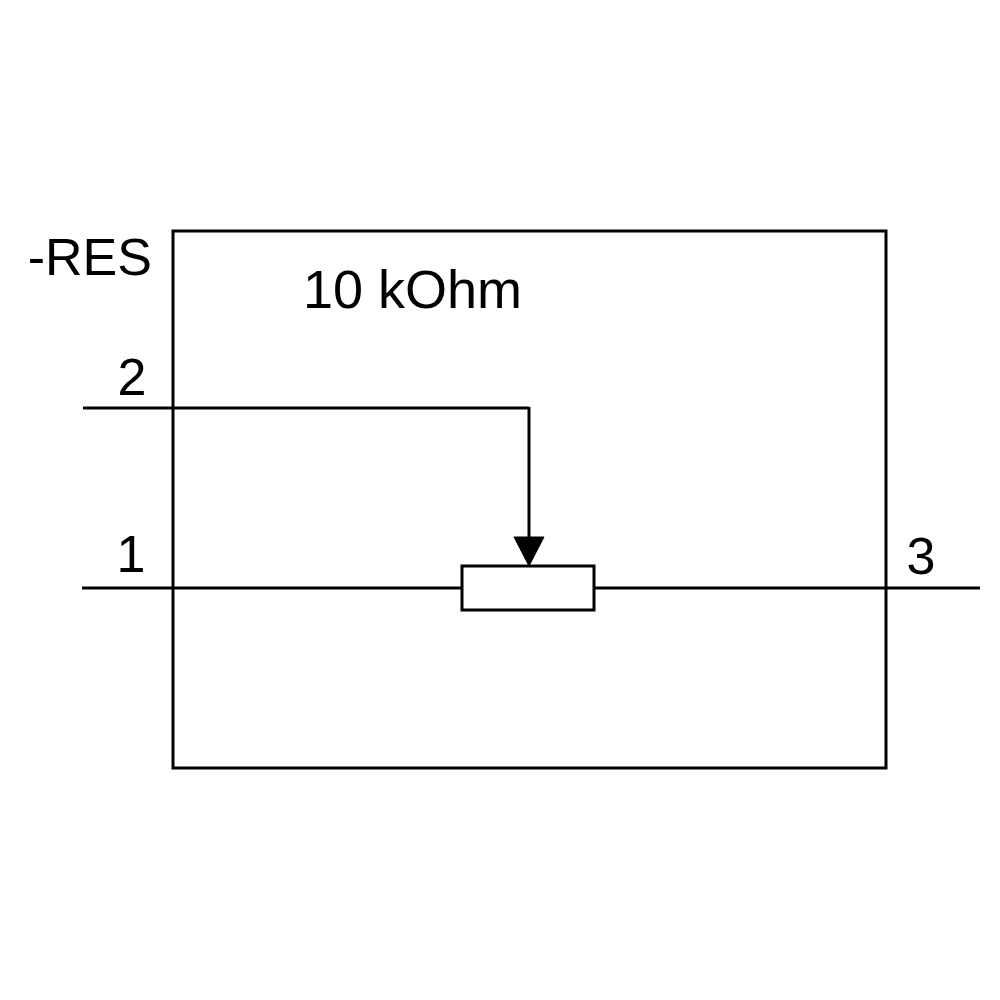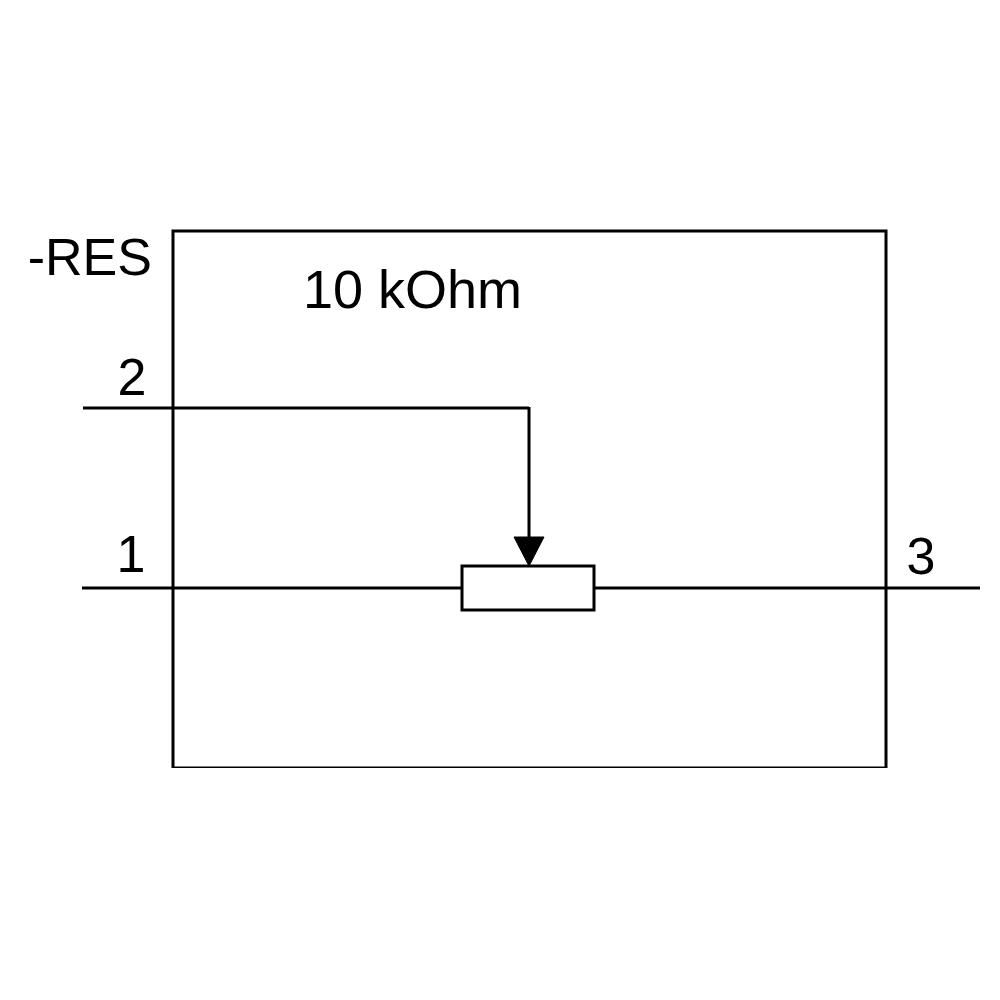--- a/index.html
+++ b/index.html
@@ -3,21 +3,21 @@
 <meta charset="utf-8">
 <style>
   html, body {
     margin: 0;
     padding: 0;
     background: #ffffff;
   }
   #stage {
     position: relative;
     width: 1000px;
-    height: 768px;
+    height: 1000px;
     background: #ffffff;
     overflow: hidden;
   }
   svg {
     display: block;
     width: 1000px;
     height: 1000px;
   }
   .schem-text {
     font-family: "Liberation Sans", "DejaVu Sans", sans-serif;

